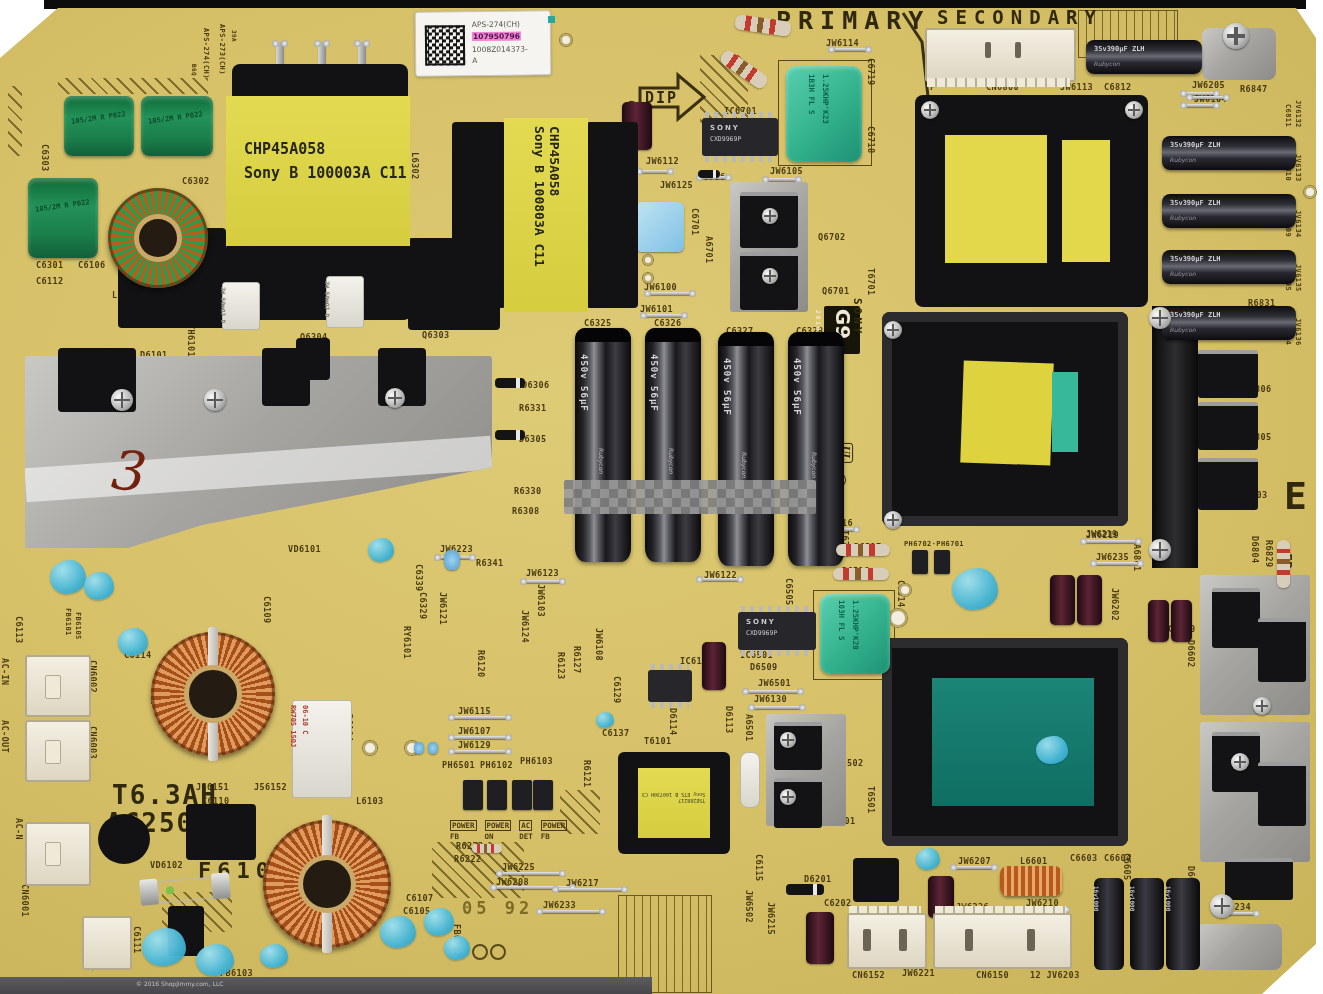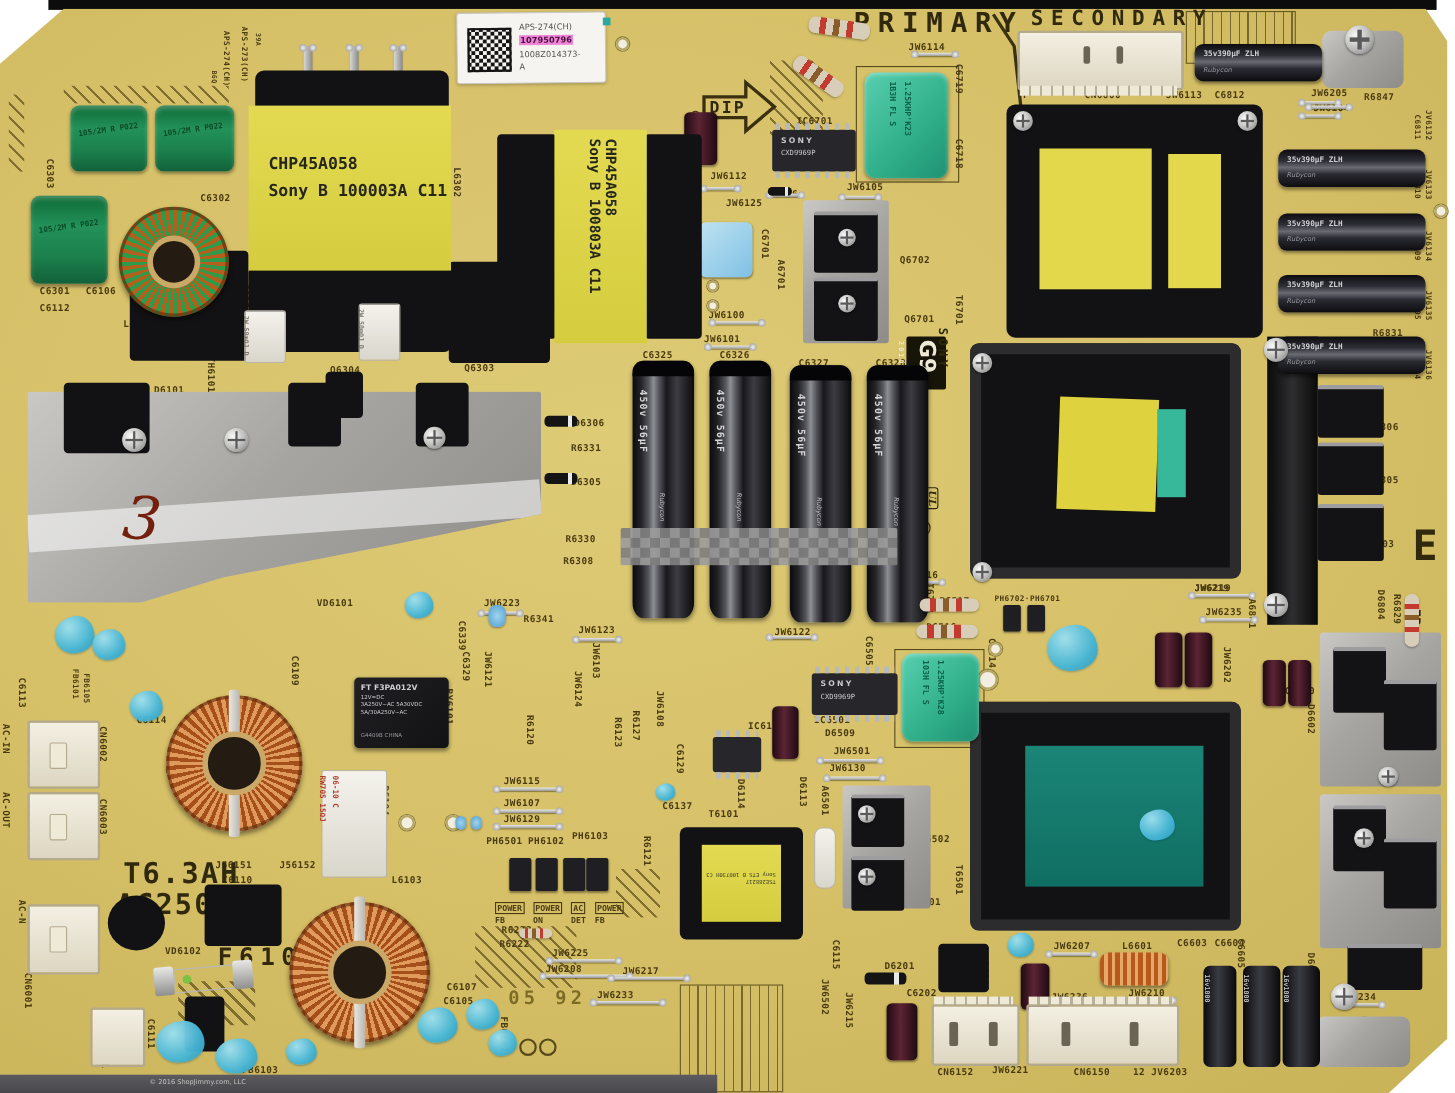--- a/index.html
+++ b/index.html
@@ -537,27 +537,20 @@
   </div>
   <div class="blk" style="left:58px;top:348px;width:78px;height:64px;"></div>
   <div class="blk" style="left:262px;top:348px;width:48px;height:58px;"></div>
   <div class="blk" style="left:378px;top:348px;width:48px;height:58px;"></div>
   <span class="abs" style="left:112px;top:440px;font:italic 54px 'DejaVu Serif',serif;color:#73200f;transform:rotate(6deg);z-index:25;">3</span>
 
   <div class="abs" style="left:1152px;top:306px;width:46px;height:262px;background:linear-gradient(90deg,#0a0a0a,#2e2e30 50%,#0a0a0a);z-index:15;"></div>
   <div class="alum" style="left:1200px;top:575px;width:110px;height:140px;"></div>
   <div class="alum" style="left:1200px;top:722px;width:110px;height:140px;"></div>
 
-  <div class="relay" style="left:322px;top:616px;width:86px;height:64px;">
-    <div style="position:absolute;left:6px;top:5px;font:bold 7px 'DejaVu Sans',sans-serif;">FT F3PA012V</div>
-    <div style="position:absolute;left:6px;top:15px;font:5px 'DejaVu Sans',sans-serif;">12V=DC</div>
-    <div style="position:absolute;left:6px;top:22px;font:5px 'DejaVu Sans',sans-serif;">3A250V~AC  5A30VDC</div>
-    <div style="position:absolute;left:6px;top:29px;font:5px 'DejaVu Sans',sans-serif;">5A/30A250V~AC</div>
-    <div style="position:absolute;left:6px;top:50px;font:5px 'DejaVu Sans',sans-serif;color:#9a9aa0;">G4409B   CHINA</div>
-  </div>
 
   <div class="ic" style="left:702px;top:118px;width:76px;height:38px;">
     <span class="t1">SONY</span>
     <span class="t2">CXD9969P</span>
   </div>
   <div class="ic" style="left:738px;top:612px;width:78px;height:38px;">
     <span class="t1">SONY</span>
     <span class="t2">CXD9969P</span>
   </div>
   <div class="ic" style="left:648px;top:670px;width:44px;height:32px;"></div>

